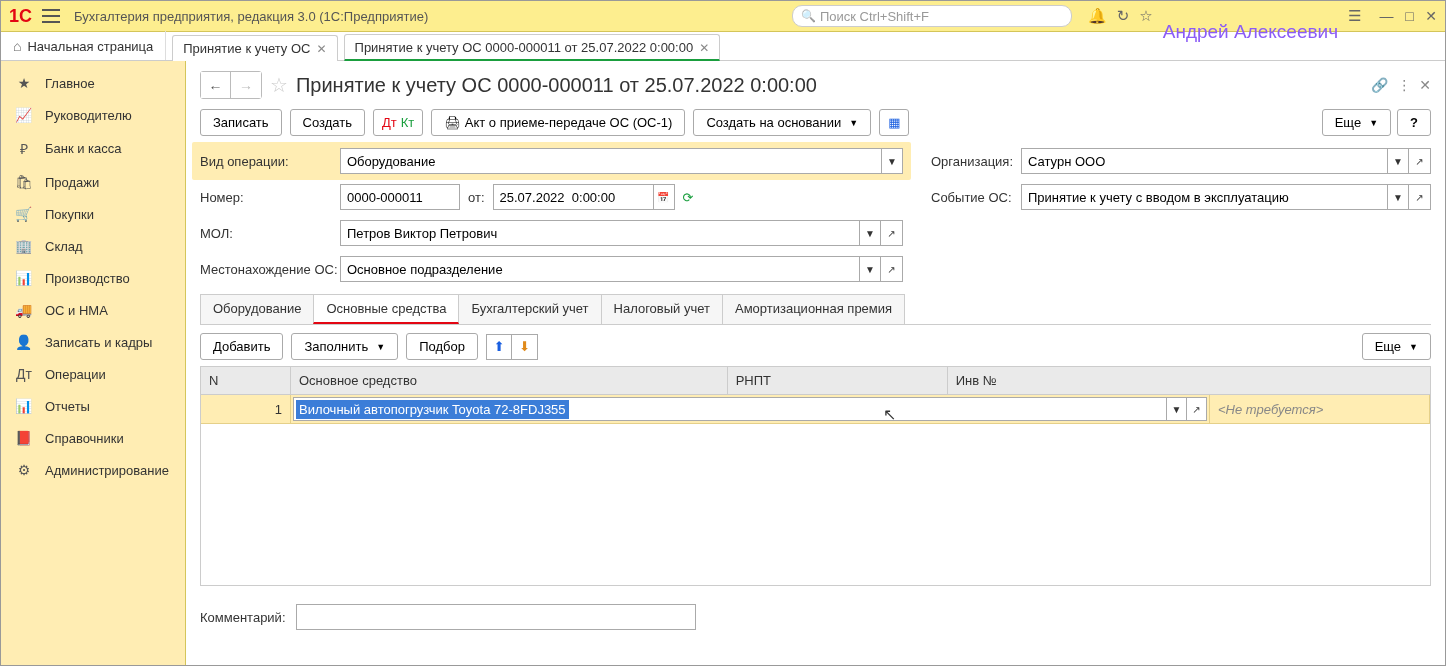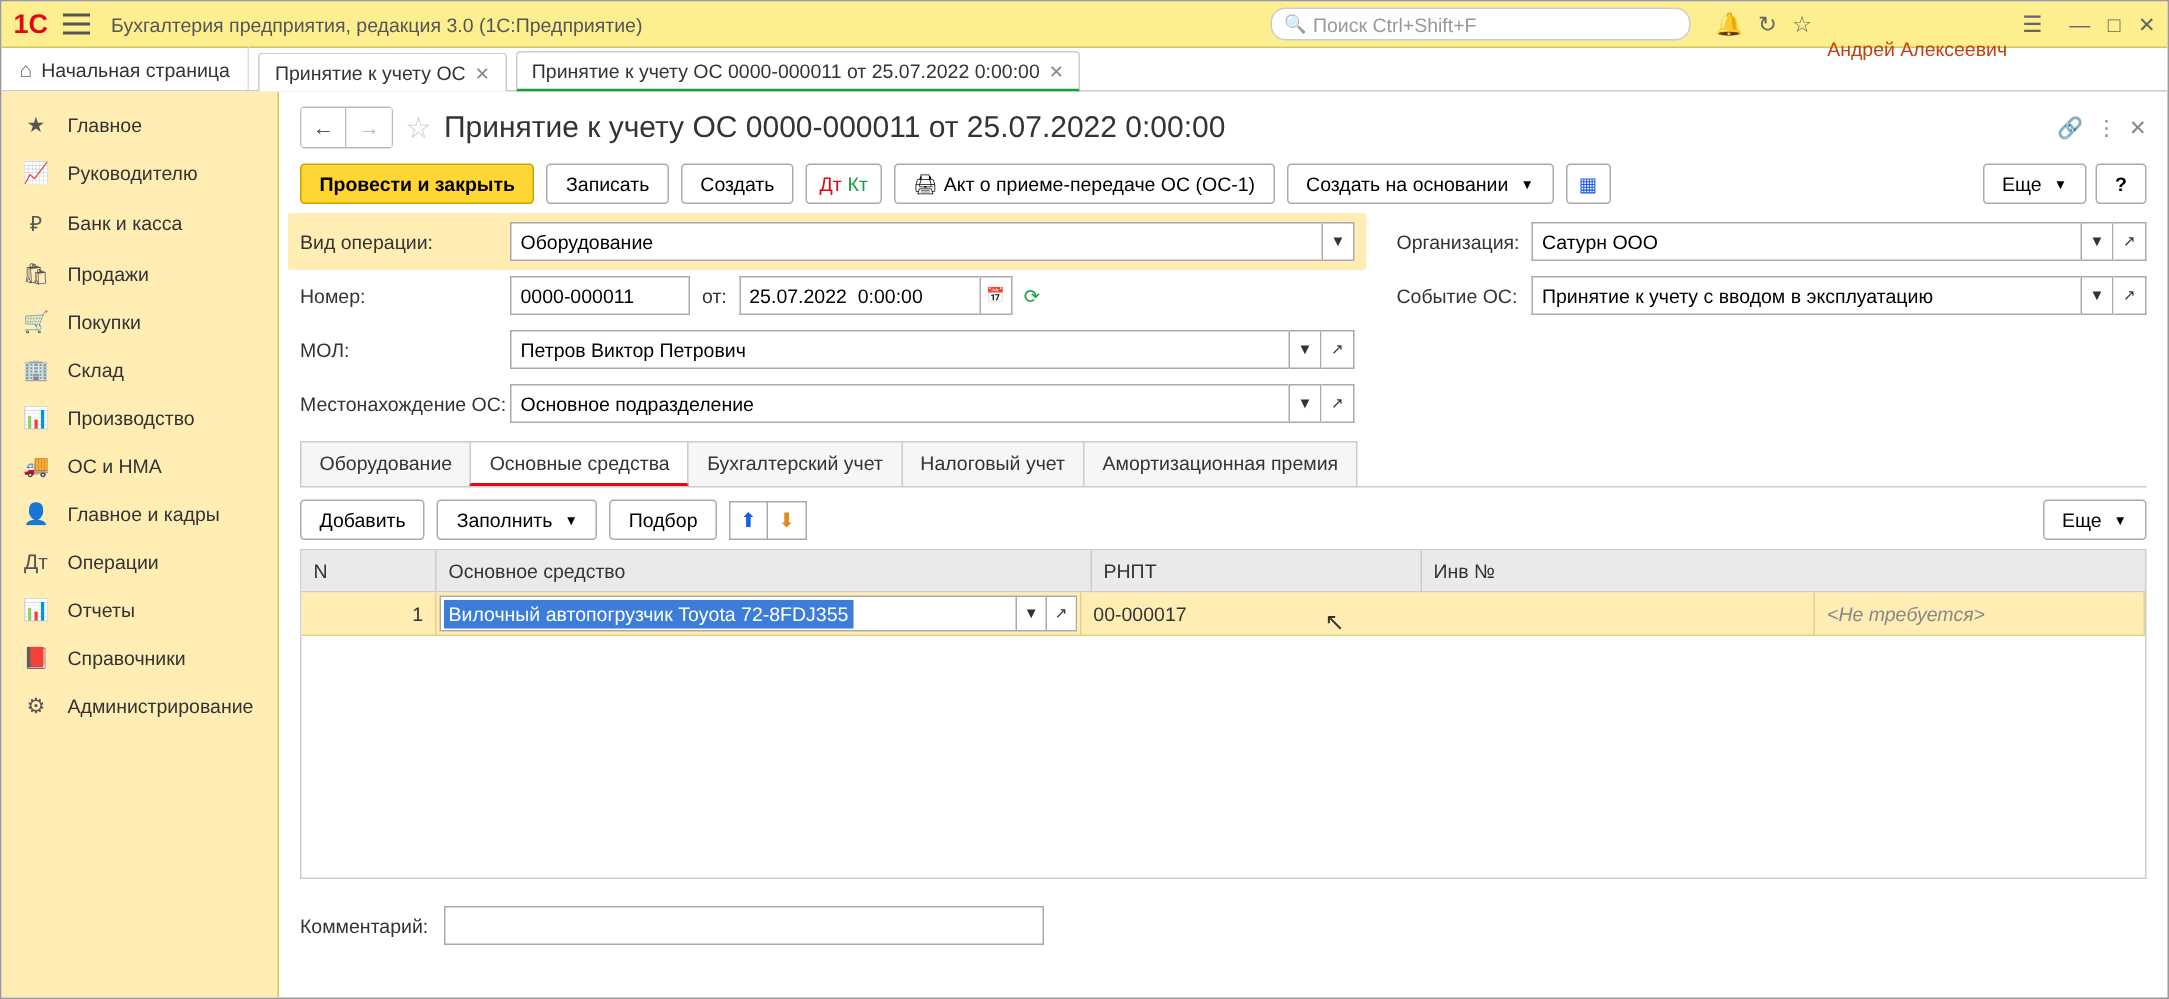--- a/index.html
+++ b/index.html
@@ -8,21 +8,21 @@
 
 .menubar { background: #fdee8f; height: 31px; display: flex; align-items: center; padding: 0 8px; border-bottom: 1px solid #d4c55a; gap: 6px; }
 .logo { color: #e30613; font-weight: bold; font-size: 18px; margin-right: 4px; }
 .hamburger-icon { width: 18px; height: 14px; display: inline-flex; flex-direction: column; justify-content: space-between; cursor: pointer; }
 .hamburger-icon span { height: 2px; background: #555; }
 .app-title { color: #555; font-size: 13px; margin-left: 8px; }
 .search-box { margin-left: auto; width: 280px; height: 22px; background: #fff; border: 1px solid #ccc; border-radius: 10px; display: flex; align-items: center; padding: 0 8px; color: #999; }
 .search-box::before { content: "🔍"; font-size: 12px; margin-right: 4px; opacity: 0.6; }
 .top-icons { display: flex; align-items: center; gap: 10px; margin-left: 10px; color: #666; }
 .top-icon { cursor: pointer; font-size: 15px; }
-.username { color: #c2410c; font-size: 13px; cursor: pointer; margin-top: 32px; }
+.username { color: #8b5cf6; font-size: 19px; cursor: pointer; margin-top: 32px; }
 .win-controls span { margin-left: 8px; cursor: pointer; font-size: 14px; color: #666; }
 
 
 .tabsbar { background: #fff; height: 29px; display: flex; align-items: flex-end; border-bottom: 1px solid #ccc; }
 .home-tab { display: flex; align-items: center; padding: 6px 12px 5px; gap: 6px; border-right: 1px solid #ddd; height: 29px; cursor: pointer; }
 .home-tab .hicon { font-size: 14px; color: #666; }
 .win-tab { display: flex; align-items: center; padding: 5px 10px; border: 1px solid #ccc; border-bottom: none; margin-left: 6px; border-radius: 3px 3px 0 0; background: #fff; cursor: pointer; gap: 6px; position: relative; top: 1px; }
 .win-tab.active { border-bottom: 2px solid #1a9e3e; padding-bottom: 4px; }
 .win-tab .close { color: #888; font-size: 12px; }
 
@@ -181,21 +181,21 @@
     <div class="side-item">
         <span class="side-icon">📊</span>
         <span>Производство</span>
       </div>
     <div class="side-item">
         <span class="side-icon">🚚</span>
         <span>ОС и НМА</span>
       </div>
     <div class="side-item">
         <span class="side-icon">👤</span>
-        <span>Главное и кадры</span>
+        <span>Записать и кадры</span>
       </div>
     <div class="side-item">
         <span class="side-icon">Дт</span>
         <span>Операции</span>
       </div>
     <div class="side-item">
         <span class="side-icon">📊</span>
         <span>Отчеты</span>
       </div>
     <div class="side-item">
@@ -217,21 +217,20 @@
       <span class="star-icon">☆</span>
       <h1 class="doc-title">Принятие к учету ОС 0000-000011 от 25.07.2022 0:00:00</h1>
       <div class="header-right">
         <span class="link-icon">🔗</span>
         <span class="link-icon">⋮</span>
         <span class="link-icon">✕</span>
       </div>
     </div>
 
     <div class="toolbar">
-      <button class="btn btn-primary">Провести и закрыть</button>
       <button class="btn">Записать</button>
       <button class="btn">Создать</button>
       <button class="btn btn-icon-only">
           <span class="ired">Дт</span>
           <span class="igreen">Кт</span>
         </button>
       <button class="btn">
           <span>🖨</span>
           <span>Акт о приеме-передаче ОС (ОС-1)</span>
         </button>
@@ -343,21 +342,20 @@
       </div>
       <div class="grid-row">
         <div class="gcell gc-n cell-n">1</div>
         <div class="gcell gc-os" style="padding:2px;">
           <div class="os-edit">
             <div class="os-edit-wrap"><span class="val">Вилочный автопогрузчик Toyota 72-8FDJ355</span></div>
             <span class="sq">▼</span>
             <span class="sq">↗</span>
           </div>
         </div>
-        <div class="gcell gc-inv">00-000017</div>
         <div class="gcell gc-rnpt">
             <span class="rnpt-link">&lt;Не требуется&gt;</span>
           </div>
       </div>
     </div>
 
     <div class="comment-row">
       <span>Комментарий:</span>
       <input class="input" style="">
     </div>

